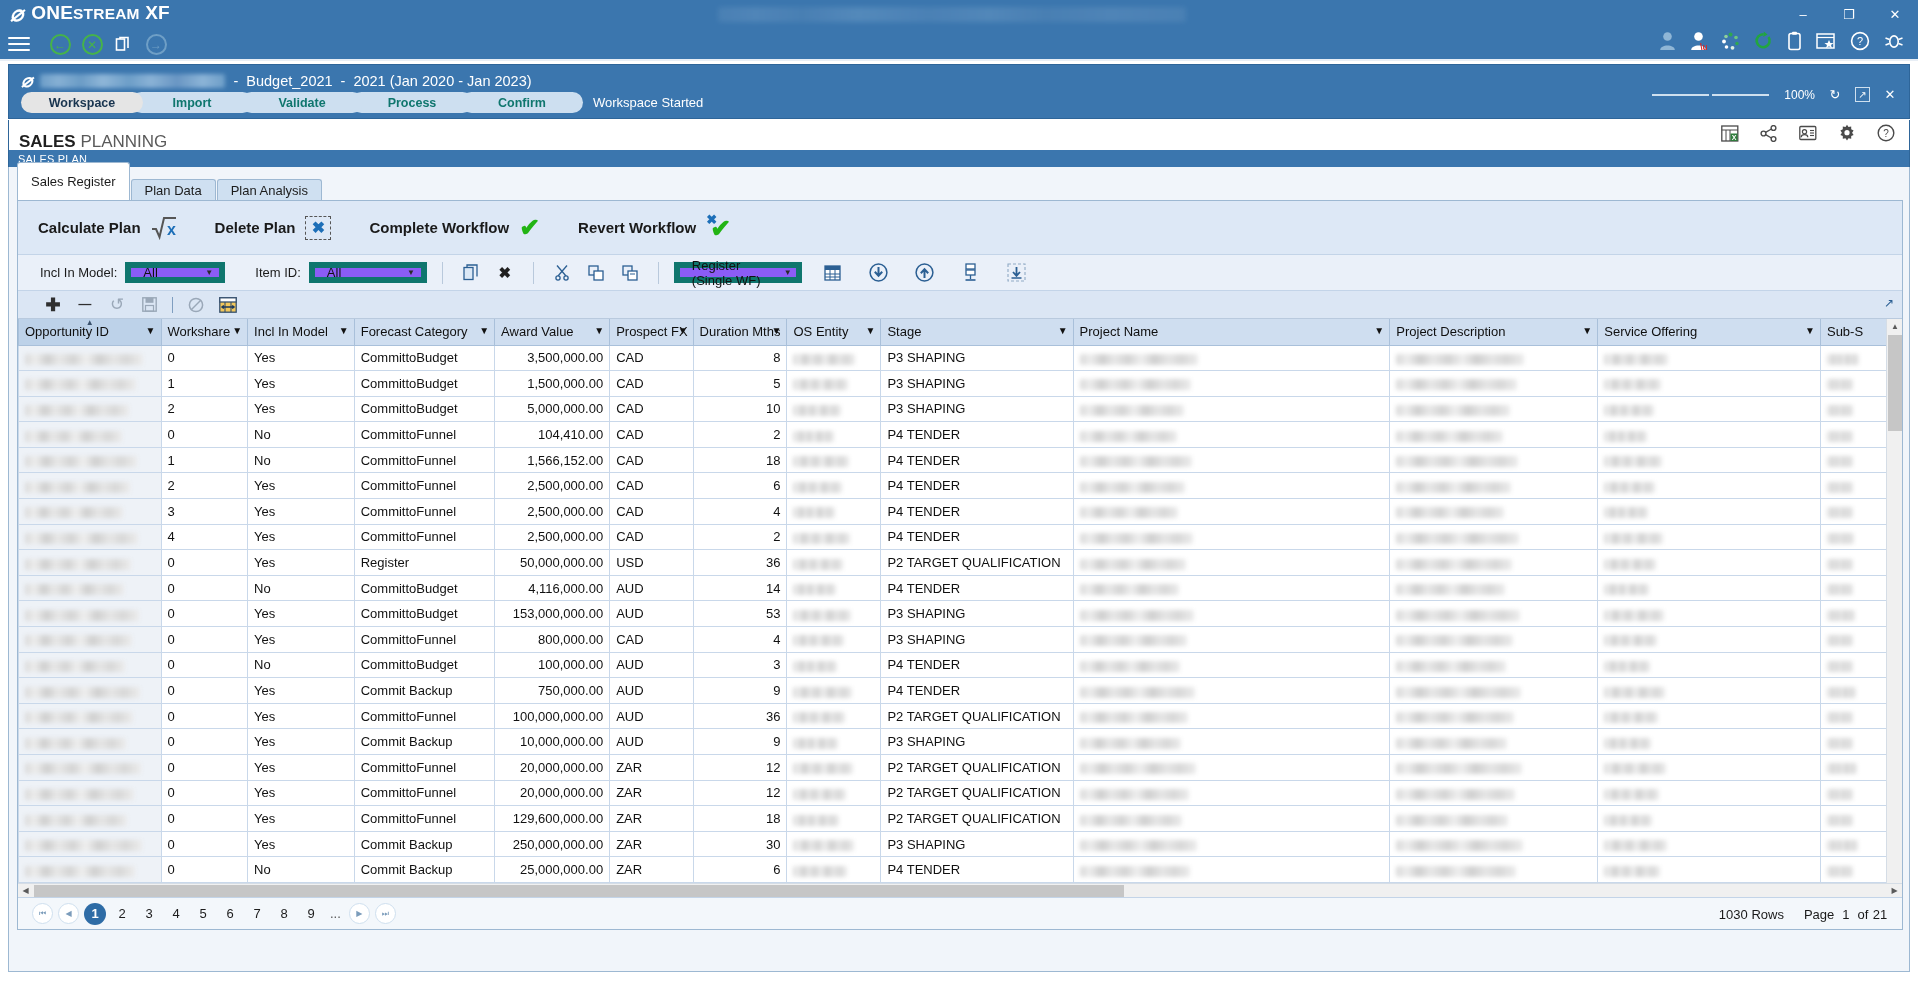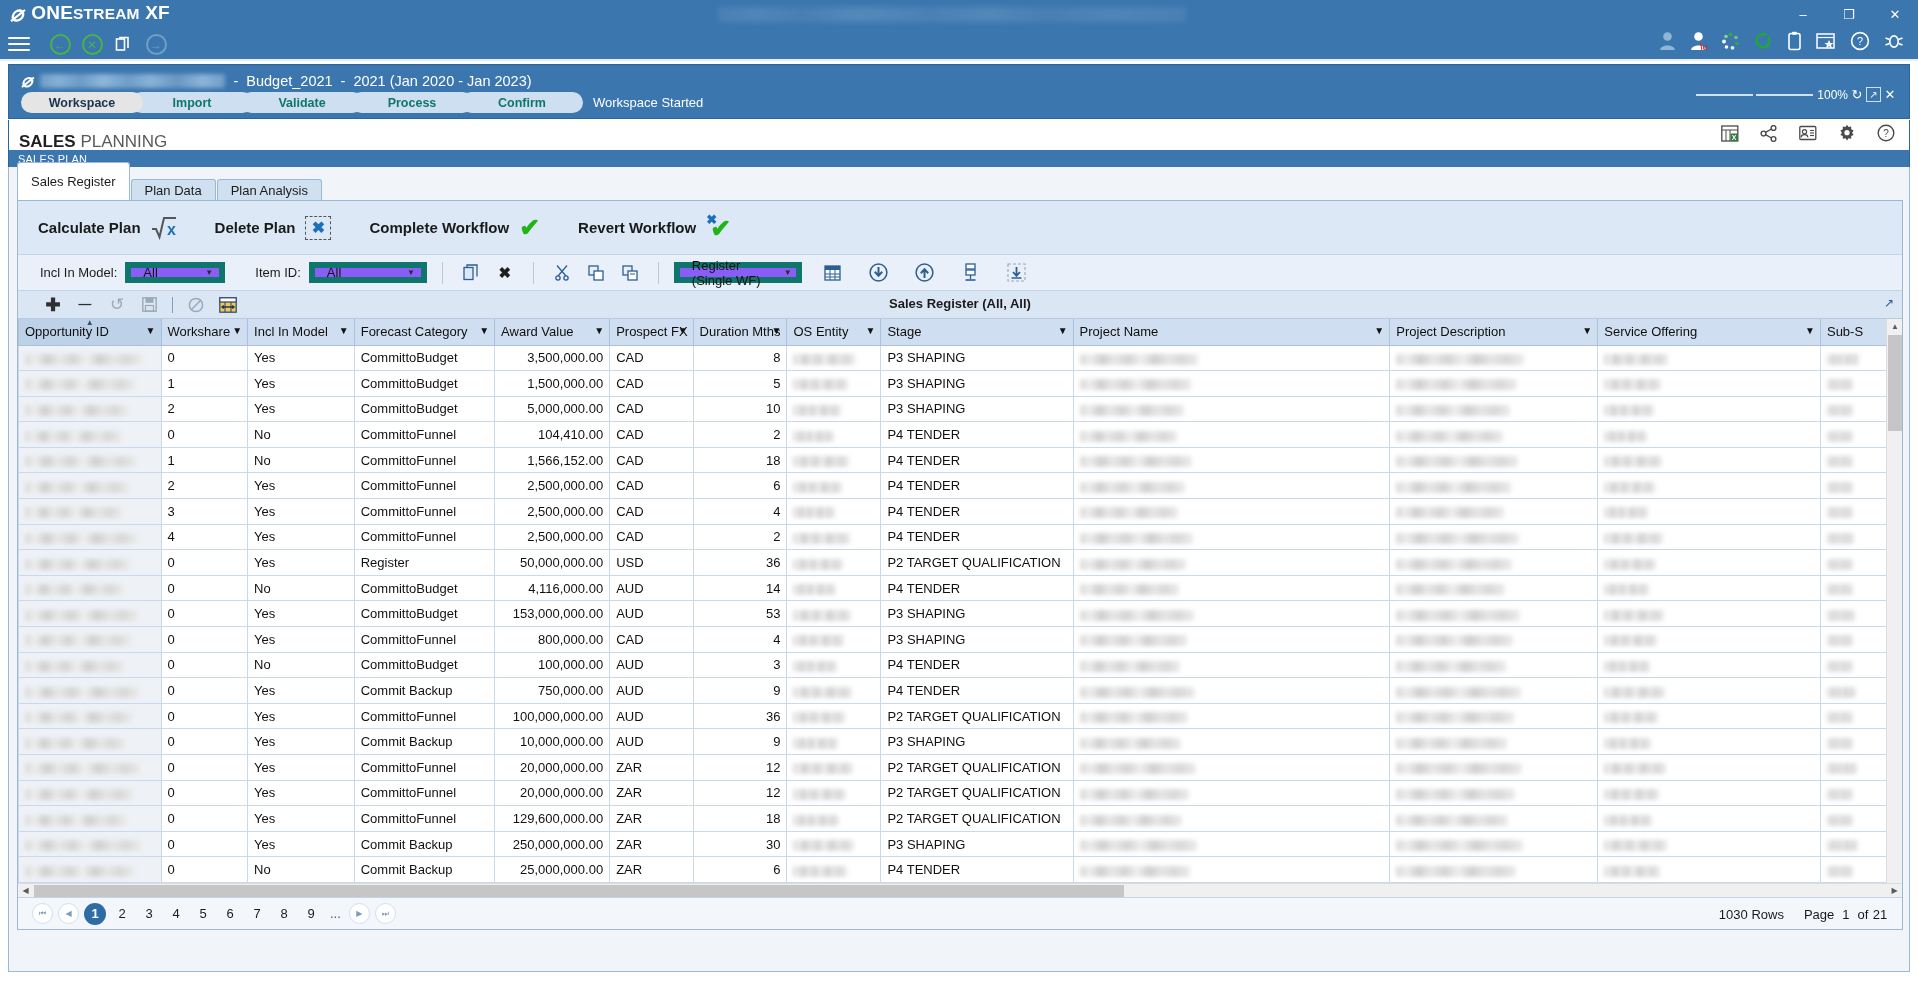--- a/index.html
+++ b/index.html
@@ -86,21 +86,21 @@
     display: flex; align-items: center; justify-content: center;
     font-size: 12.5px; color: #0f766e; background: #cddff0;
     border-radius: 11px; margin-right: -12px; position: relative; font-weight: bold;
   }
   .wf-step.active { background: #e5e5e5; color: #18344f; font-weight: bold; z-index: 6; }
   .wf-step:nth-child(2){ z-index:5; } .wf-step:nth-child(3){ z-index:4; }
   .wf-step:nth-child(4){ z-index:3; } .wf-step:nth-child(5){ z-index:2; }
   .wf-started {
     margin-left: 22px; color: #ffffff; font-size: 13px; white-space: nowrap;
   }
-  .wf-right { position: absolute; right: 10px; top: 22px; display: flex; align-items: center; }
+  .wf-right { position: absolute; right: 10px; top: 22px; display: flex; align-items: center; gap: 11px; }
   .zoom-track { display: flex; align-items: center; gap: 3px; }
   .zoom-bar { width: 57px; height: 2px; background: #cfe0ef; }
   .zoom-pct { color: #ffffff; font-size: 12px; margin-left: 4px; }
   .wf-icon { color: #ffffff; font-size: 13px; width: 18px; text-align: center; }
   .wf-icon.boxed { border: 1px solid #cfe0ef; width: 15px; height: 15px; font-size: 10px; line-height: 13px; }
 
   
   .sp-header {
     position: absolute; left: 8px; top: 120px; width: 1902px; height: 44px;
     background: #ffffff; border-left: 1px solid #2e6599; border-right: 1px solid #2e6599;
@@ -584,21 +584,20 @@
       </span>
       <span class="gt-ico">
         <svg width="18" height="16" viewBox="0 0 18 16">
           <rect x="0.8" y="0.8" width="16.4" height="14.4" fill="#f1c75b" stroke="#35506e" stroke-width="1.3"></rect>
           <rect x="0.8" y="0.8" width="16.4" height="4.2" fill="#ffffff" stroke="#35506e" stroke-width="1.3"></rect>
           <line x1="6" y1="5" x2="6" y2="15.2" stroke="#35506e" stroke-width="1.1"></line>
           <line x1="12" y1="5" x2="12" y2="15.2" stroke="#35506e" stroke-width="1.1"></line>
           <path d="M3.5 10 H14.5 M4.8 8.5 L3 10 L4.8 11.5 M13.2 8.5 L15 10 L13.2 11.5" fill="none" stroke="#1d3a5c" stroke-width="1.5"></path>
         </svg>
       </span>
-      <div class="grid-title">Sales Register (All,  All)</div>
       <span class="gt-expand">↗</span>
     </div>
 
     <div class="grid-wrap">
       <table class="grid">
         <colgroup id="cg">
             <col style="width: 135px;">
             <col style="width: 82px;">
             <col style="width: 101px;">
             <col style="width: 133px;">

